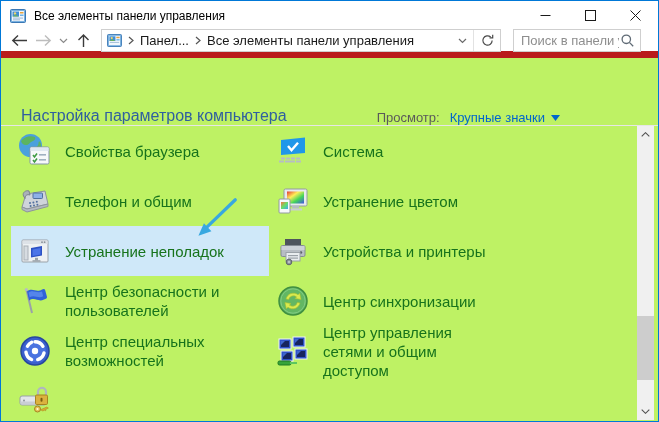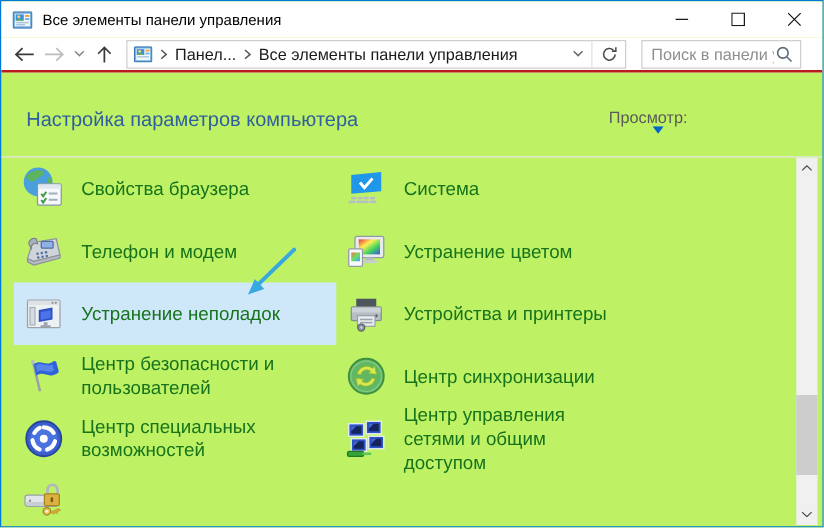--- a/index.html
+++ b/index.html
@@ -9,21 +9,21 @@
     position:relative;width:659px;height:422px;
     border:1px solid #0078d7;background:#bef264;overflow:hidden;
   }
   
   .titlebar{display:flex;align-items:center;height:29px;background:#fff;}
   .titlebar .app-icon{margin-left:9px;display:inline-flex;width:16px;height:14px;}
   .titlebar .title{margin-left:8px;font-size:12px;color:#000;flex:1;white-space:nowrap;}
   .caption-buttons{display:flex;height:100%;}
   .cap-btn{width:45px;height:100%;display:flex;align-items:center;justify-content:center;cursor:default;}
   
-  .navbar{display:flex;align-items:center;height:28px;border-bottom:2px solid #b91c1c;background:#fff;}
+  .navbar{display:flex;align-items:center;height:28px;border-bottom:7px solid #b91c1c;background:#fff;}
   .nav-btn{width:24px;height:24px;display:flex;align-items:center;justify-content:center;flex:none;}
   .nav-btn.back{margin-left:6px;}
   .nav-btn.chev{width:16px;}
   .addressbar{
     margin-left:6px;width:400px;height:23px;border:1px solid #cfcfcf;
     display:flex;align-items:center;font-size:13px;color:#1a1a1a;background:#fff;flex:none;
   }
   .addressbar .mini-icon{margin-left:5px;display:inline-flex;}
   .crumb-sep{margin:0 6px;display:inline-flex;}
   .crumb{white-space:nowrap;cursor:default;}
@@ -34,23 +34,23 @@
     margin-left:12px;width:128px;height:23px;border:1px solid #cfcfcf;
     display:flex;align-items:center;background:#fff;
   }
   .searchbox input{
     border:none;outline:none;flex:1;min-width:0;font-size:13px;padding:0 0 0 7px;
     font-family:"Liberation Sans","DejaVu Sans",sans-serif;color:#333;background:transparent;
   }
   .searchbox input::placeholder{color:#8e8e8e;opacity:1;}
   .searchbox .mag{margin:0 6px 0 2px;display:inline-flex;}
   
-  .header{height:67px;display:flex;align-items:center;padding:10px 98px 0 20px;}
+  .header{height:67px;display:flex;align-items:flex-end;padding:10px 98px 0 20px;}
   .header h1{font-size:16px;font-weight:normal;color:#2f5f9f;margin:0;flex:1;white-space:nowrap;}
-  .view-control{display:flex;align-items:center;font-size:13px;white-space:nowrap;flex-direction:column;}
+  .view-control{display:flex;align-items:center;font-size:13px;white-space:nowrap;}
   .view-label{color:#5a5a5a;margin-right:10px;}
   .view-link{color:#0066cc;display:flex;align-items:center;text-decoration:none;cursor:default;}
   .view-link svg{margin-left:6px;}
   
   .content{position:relative;height:295px;border-top:1px solid #e6e6e6;overflow:hidden;}
   .grid{
     margin-left:10px;display:grid;grid-template-columns:258px 1fr;
     grid-auto-rows:50px;margin-right:24px;
   }
   .cp-item{display:flex;align-items:center;padding-left:6px;gap:12px;cursor:default;}
@@ -178,20 +178,21 @@
           </svg>
       </span>
     </div>
   </div>
 
   <div class="header">
     <h1>Настройка параметров компьютера</h1>
     <div class="view-control">
       <span class="view-label">Просмотр:</span>
       <a class="view-link">
+        <span>Крупные значки</span>
         <svg width="9" height="6" viewBox="0 0 9 6">
             <path d="M0 0h9L4.5 6z" fill="#0066cc"></path>
           </svg>
       </a>
     </div>
   </div>
 
   <div class="content">
     <div class="grid" id="grid">
   <div class="cp-item">
@@ -240,21 +241,21 @@
                 <circle cx="16.4" cy="19.4" r="1"></circle>
                 <circle cx="19.8" cy="18.8" r="1"></circle>
                 <circle cx="13.6" cy="23" r="1"></circle>
                 <circle cx="17" cy="22.4" r="1"></circle>
                 <circle cx="20.4" cy="21.8" r="1"></circle>
               </g>
               <path d="M6.5 13C5 9.5 9 6.8 12 8l1 4c-3-1-5 .5-5 3.5z" fill="#aab1b9" stroke="#7d848d"></path>
               <path d="M5 24l5 2 21-5v2.5L10 29l-5-2.5z" fill="#b4bac2" stroke="#8d949c"></path>
             </svg>
           </span>
-    <span class="cp-label">Телефон и модем</span>
+    <span class="cp-label">Телефон и общим</span>
   </div>
 
   <div class="cp-item">
     <span class="cp-icon">
             <svg viewBox="0 0 36 36">
               <defs>
                 <linearGradient id="cmg1" x1="0" y1="0" x2="1" y2="1">
                   <stop offset="0" stop-color="#e53935"></stop>
                   <stop offset="0.35" stop-color="#ffee58"></stop>
                   <stop offset="0.65" stop-color="#43d65a"></stop>

